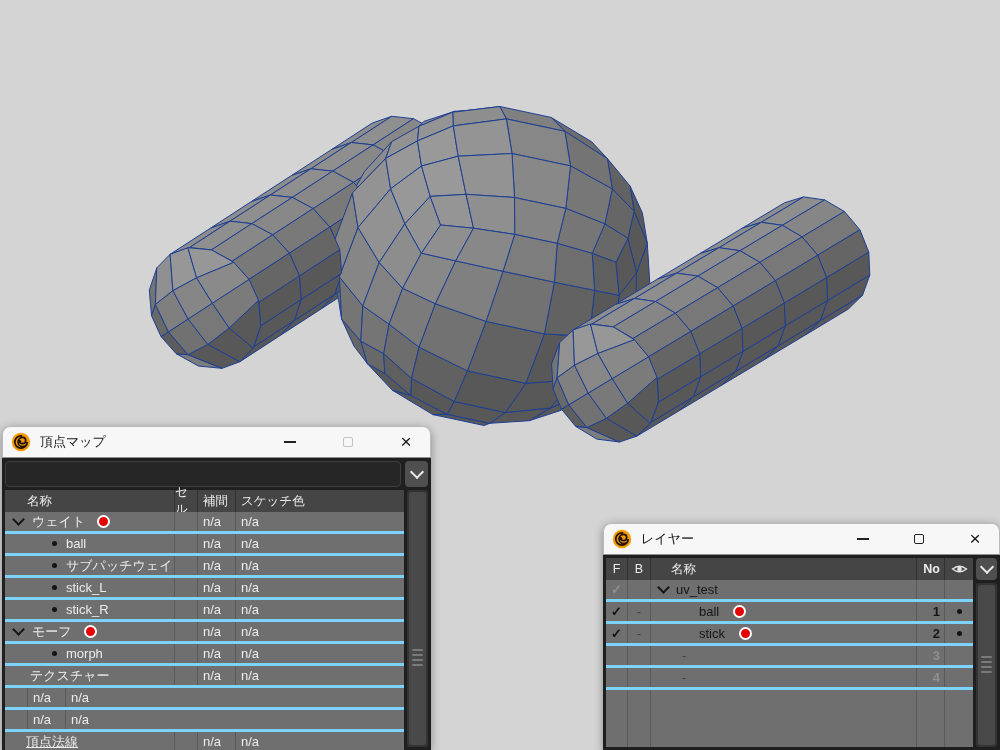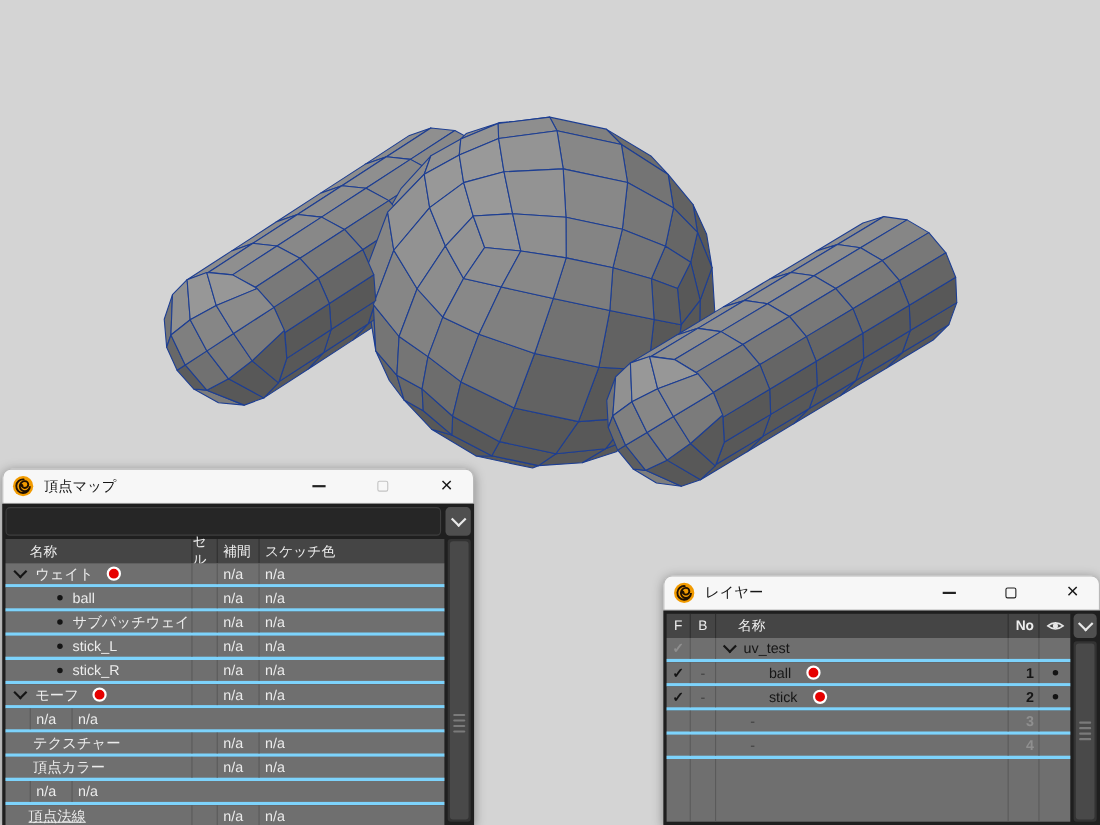--- a/index.html
+++ b/index.html
@@ -359,36 +359,37 @@
                 <div class="cell c-name">
                   <i class="cv" style="margin-left:9px;"></i>
                   <span class="lbl" style="margin-left:9px;">モーフ</span>
                   <span class="red-dot" style="margin-left:12px;"></span>
                 </div>
                 <div class="cell c-sel"></div>
                 <div class="cell c-int">n/a</div>
                 <div class="cell c-skc">n/a</div>
               </div>
               <div class="row">
+                <div class="cell c-name">
+                  <i class="bullet" style="margin-left:47px;"></i>
+                  <span class="lbl" style="margin-left:9px;">morph</span>
+                </div>
                 <div class="cell c-sel"></div>
                 <div class="cell c-int">n/a</div>
                 <div class="cell c-skc">n/a</div>
               </div>
               <div class="row">
                 <div class="cell c-name">
                   <span class="lbl" style="margin-left:25px;">テクスチャー</span>
                 </div>
                 <div class="cell c-sel"></div>
                 <div class="cell c-int">n/a</div>
                 <div class="cell c-skc">n/a</div>
               </div>
               <div class="row">
-                <div class="cell c-name">
-                  <span class="lbl" style="margin-left:25px;">頂点カラー</span>
-                </div>
                 <div class="cell c-sel"></div>
                 <div class="cell c-int">n/a</div>
                 <div class="cell c-skc">n/a</div>
               </div>
               <div class="row">
                 <div class="cell c-sel"></div>
                 <div class="cell c-int">n/a</div>
                 <div class="cell c-skc">n/a</div>
               </div>
               <div class="row">

